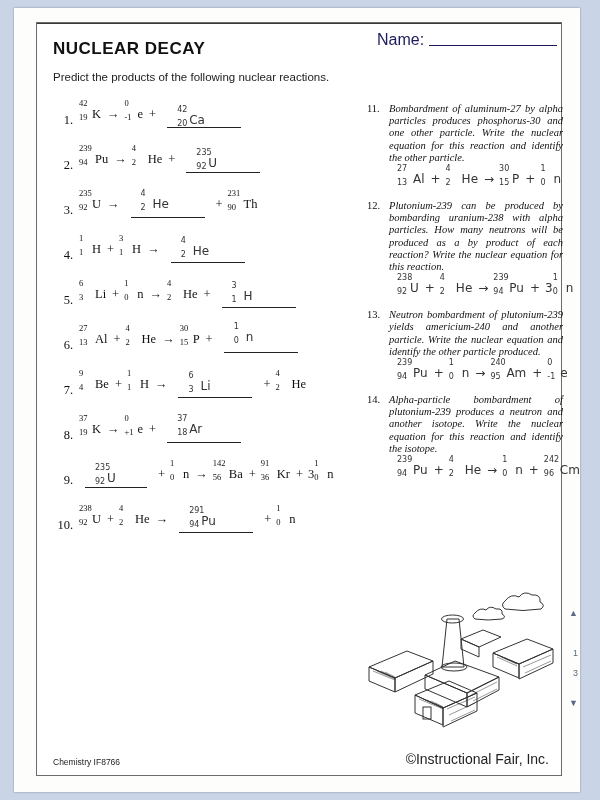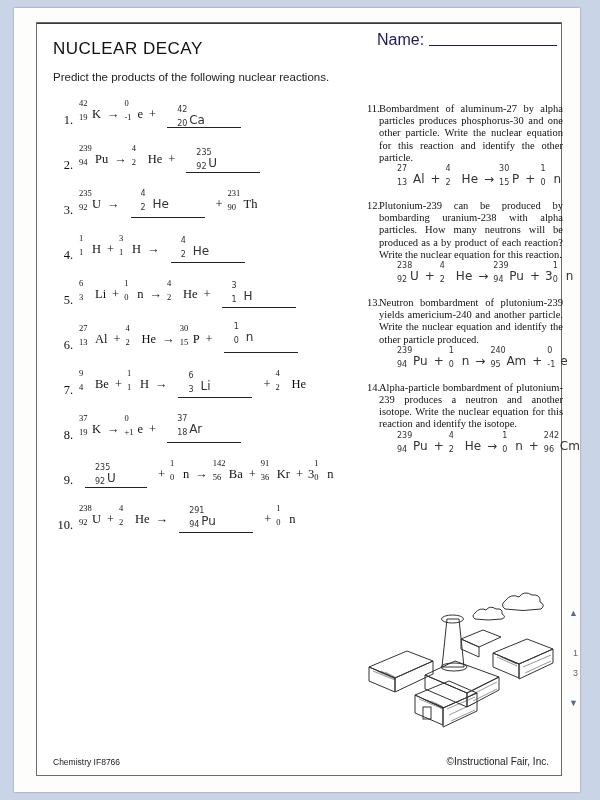--- a/index.html
+++ b/index.html
@@ -26,21 +26,21 @@
   }
   .rule-top{
     position:absolute;left:0;top:0;width:100%;height:0;
     border-bottom:1.5px solid #3a3a3a;
   }
 
   
   .title{
     position:absolute;left:16px;top:16px;
     font-family:"Liberation Sans", sans-serif;
-    font-weight:normal;font-size:17px;letter-spacing:.5px;
+    font-weight:bold;font-size:17px;letter-spacing:.5px;
     color:#111;
   }
   .subtitle{
     position:absolute;left:16px;top:48px;
     font-family:"Liberation Sans", sans-serif;
     font-size:11.5px;color:#222;
   }
   .namebox{
     position:absolute;left:340px;top:8px;width:180px;
     font-family:"Liberation Sans", sans-serif;
@@ -93,43 +93,44 @@
   .answ .sub{position:absolute;left:0;top:7px;font-size:8px;text-align:right;}
   .answ .el{display:inline-block;padding-left:12px;}
 
   
   .rprob{position:relative;margin-bottom:8px;}
   .rnum{
     position:absolute;left:0;top:0;width:16px;
     font-size:10.5px;color:#111;
   }
   .rtxt{
-    margin-left:12px;
+    margin-left:22px;
     font-size:10.5px;line-height:12.2px;color:#111;
     text-align:justify;
+    font-style:italic;
   }
   .rwork{
     margin-left:30px;margin-top:8px;margin-bottom:4px;
     font-family:"DejaVu Sans", sans-serif;
     font-size:12px;color:#333;height:20px;position:relative;
     white-space:nowrap;
   }
   .rwork .nuc .sup{top:-7px;font-size:8px;}
   .rwork .nuc .sub{top:7px;font-size:8px;}
 
   
   .footL{
     position:absolute;left:16px;bottom:8px;
     font-family:"Liberation Sans", sans-serif;
     font-size:8.5px;color:#222;
   }
   .footR{
     position:absolute;right:12px;bottom:8px;
     font-family:"Liberation Sans", sans-serif;
-    font-size:10px;color:#222;
+    font-size:14px;color:#222;
   }
 
   
   .illus{position:absolute;left:318px;top:560px;width:215px;height:150px;}
 
   
   .edge{
     position:absolute;right:2px;
     font-family:"Liberation Sans", sans-serif;
     font-size:9px;color:#5a6a86;

